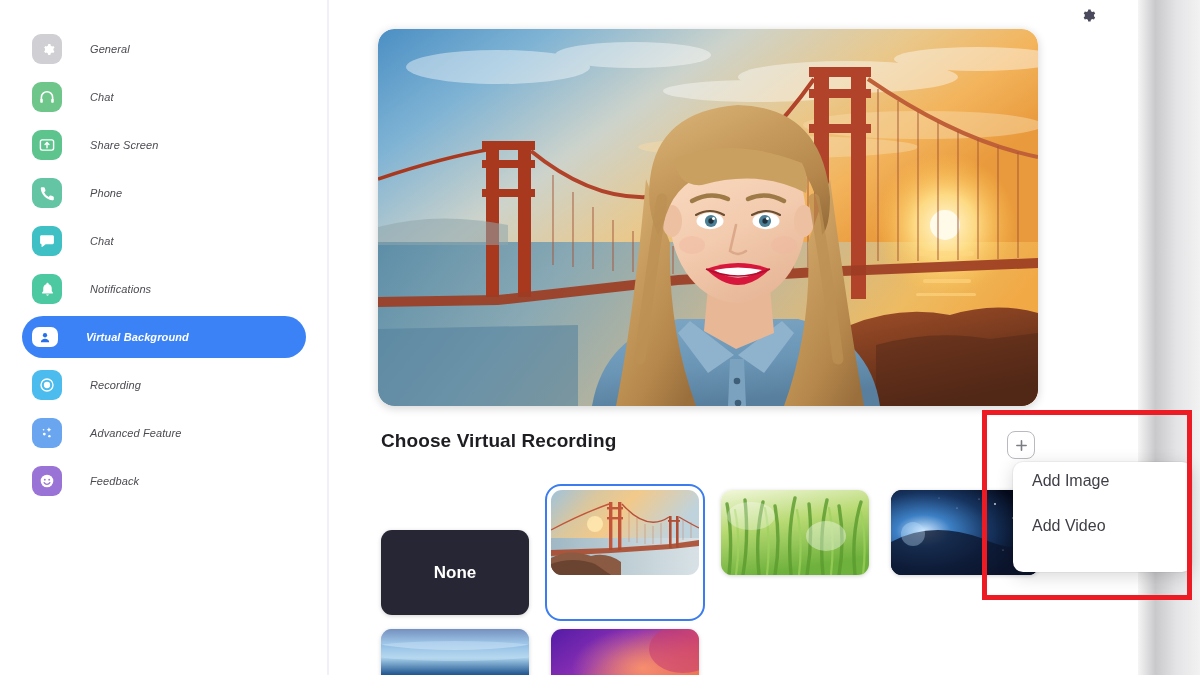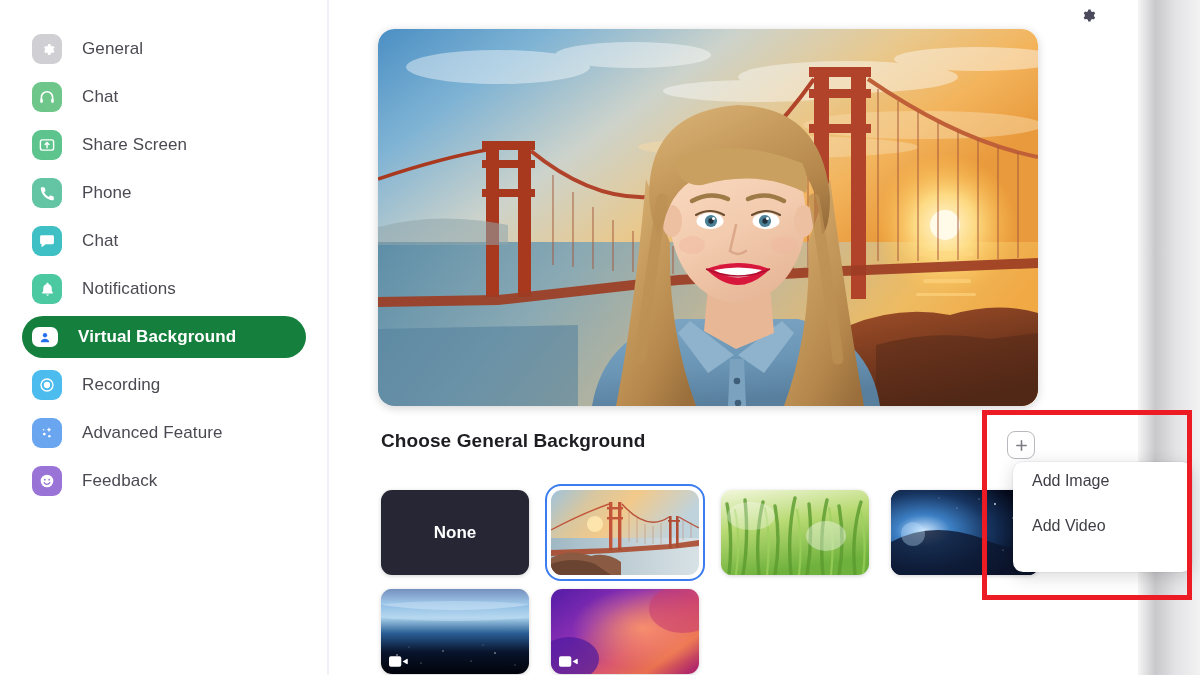--- a/index.html
+++ b/index.html
@@ -40,33 +40,34 @@
     background: #f1f0f7;
   }
   .nav-item {
     display: flex; align-items: center;
     height: 42px;
     margin: 6px 22px 6px 22px;
     padding-left: 10px;
     border-radius: 21px;
     cursor: pointer;
   }
-  .nav-item.active { background: #15803d; }
+  .nav-item.active { background: #3b82f6; }
   .nav-icon {
     width: 30px; height: 30px;
     border-radius: 9px;
     display: flex; align-items: center; justify-content: center;
     flex: none;
   }
   .nav-icon svg { display: block; }
   .nav-label {
-    margin-left: 20px;
-    font-size: 17px;
+    margin-left: 28px;
+    font-size: 11px;
     color: #4a4a52;
     letter-spacing: .1px;
+    font-style: italic;
   }
   .nav-item.active .nav-label { color: #ffffff; font-weight: bold; }
   .nav-item.active .nav-icon { background: #ffffff; border-radius: 7px; width: 26px; height: 20px; }
 
   
   .main { position: absolute; top: 0; left: 328px; width: 812px; height: 675px; }
 
   .gear-btn {
     position: absolute; top: 4px; right: 42px;
     width: 22px; height: 22px;
@@ -108,21 +109,21 @@
     border-radius: 11px;
     overflow: hidden;
     flex: none;
     cursor: pointer;
     box-shadow: 0 1px 4px rgba(0,0,0,.18);
   }
   .thumb svg { display: block; width: 100%; height: 100%; }
   .thumb-none {
     background: #262634;
     display: flex; align-items: center; justify-content: center;
-    color: #ffffff; font-size: 17px; font-weight: bold;
+    color: #ffffff; font-size: 17px; font-weight: bold; margin-top: 40px;
   }
   .thumb-wrap { position: relative; flex: none; }
   .thumb-wrap.selected {
     padding: 4px;
     border: 2.5px solid #3b7df0;
     border-radius: 16px;
     background: #ffffff;
     margin: -6px -6px -6px -6px;
   }
   .thumb-wrap.selected .thumb { box-shadow: none; }
@@ -459,21 +460,21 @@
           <path d="M328 240 Q 360 228 392 240 Q 360 272 328 240 Z" fill="#d8173c"></path>
           <path d="M336 241 Q 360 236 384 241 Q 360 256 336 241 Z" fill="#fdfdfd"></path>
           <path d="M328 240 Q 360 254 392 240" stroke="#b01030" stroke-width="1.6" fill="none"></path>
 
           <ellipse cx="314" cy="216" rx="13" ry="9" fill="#f0b9a0" opacity=".45"></ellipse>
           <ellipse cx="406" cy="216" rx="13" ry="9" fill="#f0b9a0" opacity=".45"></ellipse>
         </g>
       </svg>
     </div>
 
-    <div class="section-title">Choose General Background</div>
+    <div class="section-title">Choose Virtual Recording</div>
 
     <div class="add-btn">
       <svg width="13" height="13" viewBox="0 0 14 14" stroke="#7c7c85" stroke-width="1.7" stroke-linecap="round">
         <line x1="7" y1="2" x2="7" y2="12"></line>
           <line x1="2" y1="7" x2="12" y2="7"></line>
       </svg>
     </div>
 
     <div class="thumbs">
 

